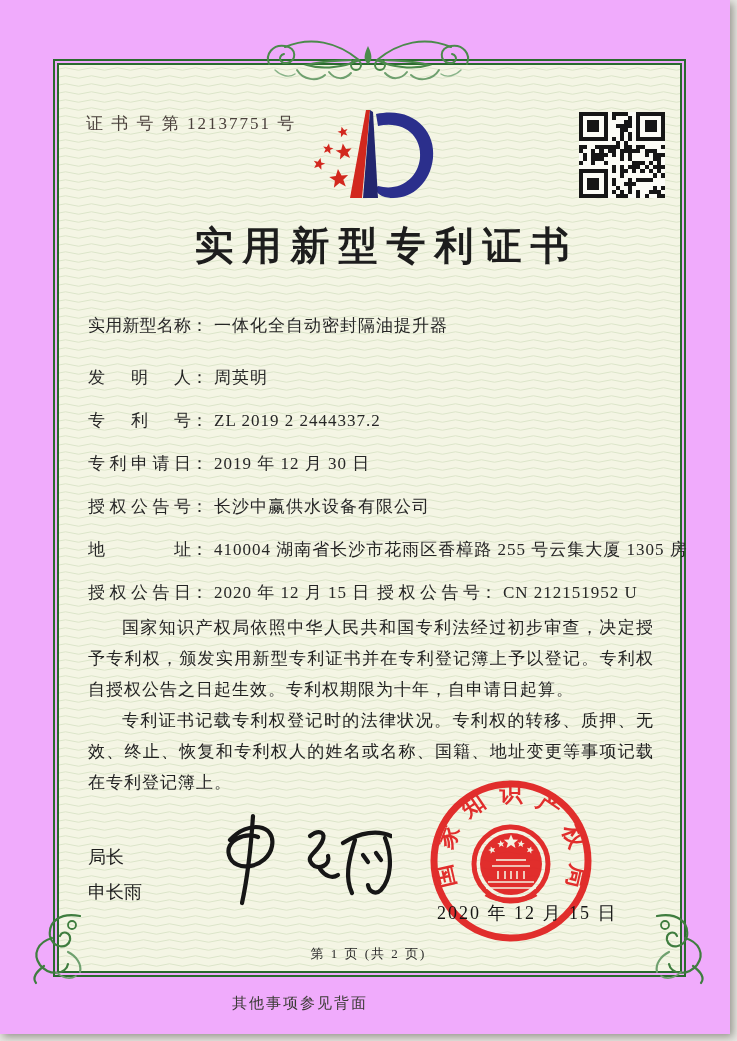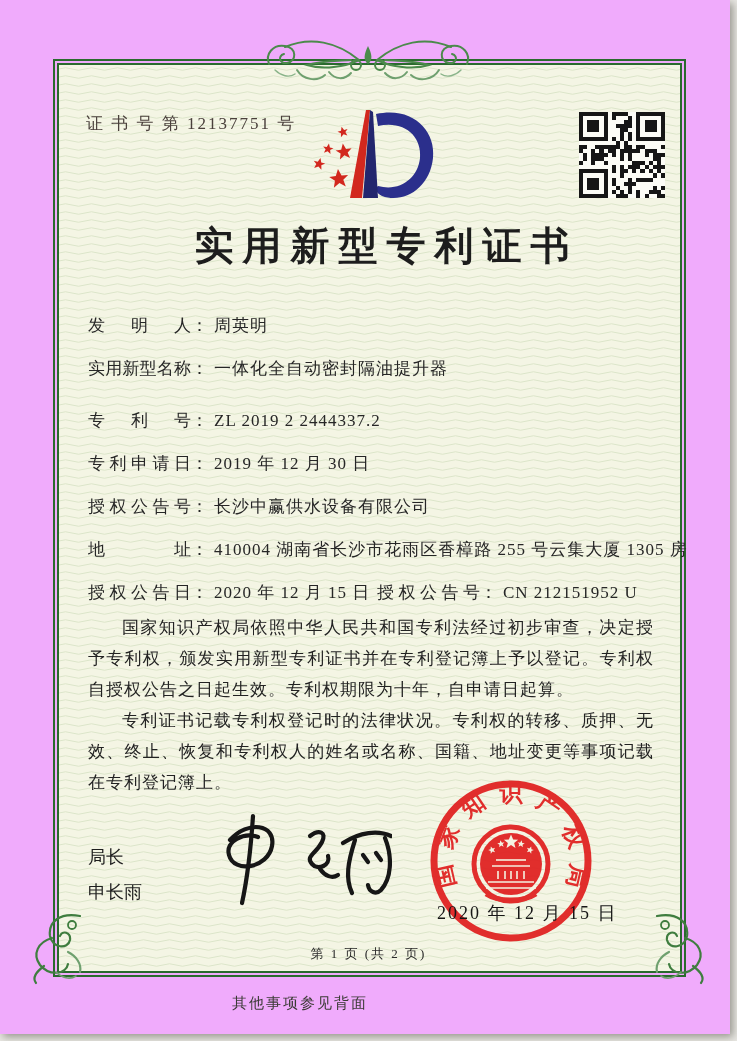--- a/index.html
+++ b/index.html
@@ -351,25 +351,25 @@
         <rect x="11" y="20" width="1" height="1" fill="#161616"></rect>
         <rect x="14" y="20" width="1" height="1" fill="#161616"></rect>
         <rect x="16" y="20" width="1" height="1" fill="#161616"></rect>
         <rect x="19" y="20" width="1" height="1" fill="#161616"></rect>
         <rect x="20" y="20" width="1" height="1" fill="#161616"></rect>
       </svg>
 
     <div id="doc-title" class="abs">实用新型专利证书</div>
 
     <div id="fields" class="abs">
-      <div class="field-row">
-        <span class="f-label">发明人</span><span class="f-colon">：</span><span class="f-value">周英明</span>
-      </div>
       <div class="field-row gap-lg">
         <span class="f-label">实用新型名称</span><span class="f-colon">：</span><span class="f-value">一体化全自动密封隔油提升器</span>
+      </div>
+      <div class="field-row">
+        <span class="f-label">发明人</span><span class="f-colon">：</span><span class="f-value">周英明</span>
       </div>
       <div class="field-row">
         <span class="f-label">专利号</span><span class="f-colon">：</span><span class="f-value">ZL 2019 2 2444337.2</span>
       </div>
       <div class="field-row">
         <span class="f-label">专利申请日</span><span class="f-colon">：</span><span class="f-value">2019 年 12 月 30 日</span>
       </div>
       <div class="field-row">
         <span class="f-label">授权公告号</span><span class="f-colon">：</span><span class="f-value">长沙中赢供水设备有限公司</span>
       </div>

